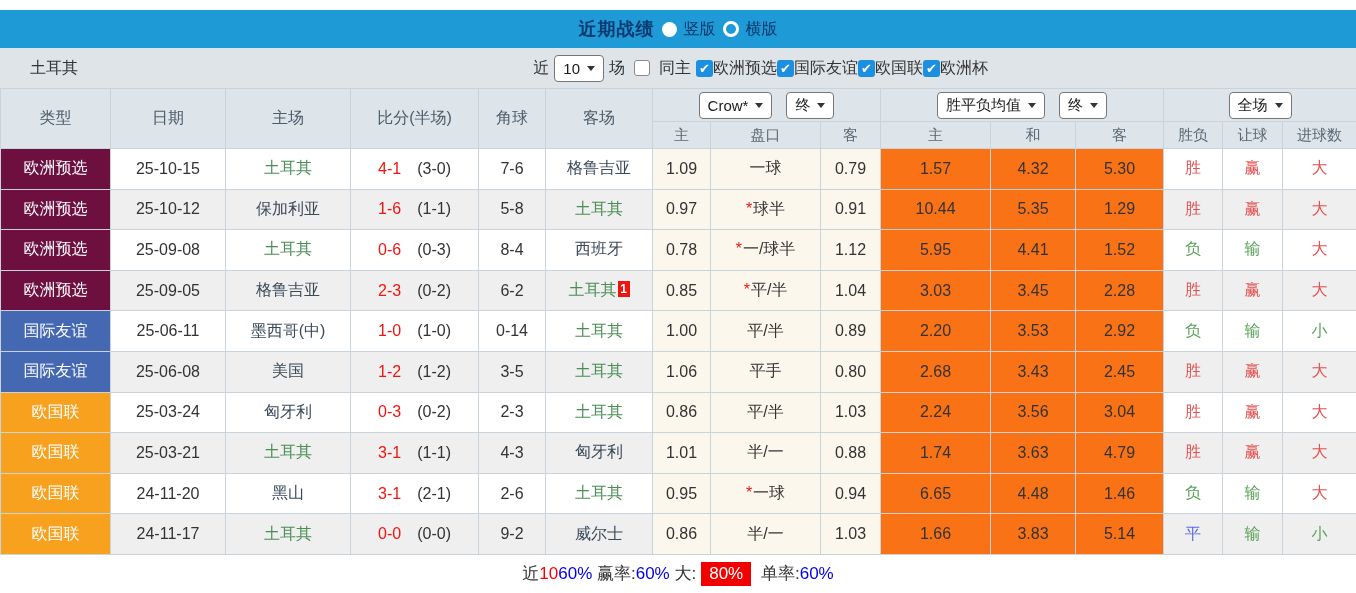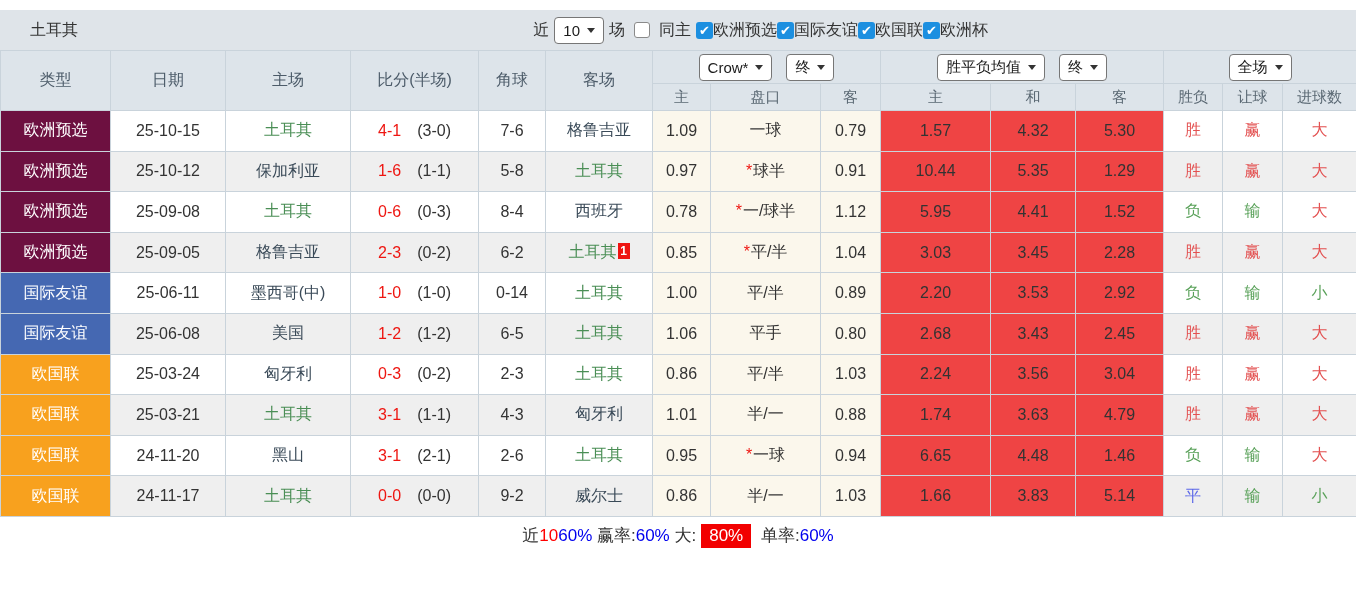--- a/index.html
+++ b/index.html
@@ -28,21 +28,21 @@
   table{border-collapse:collapse;table-layout:fixed;width:1356px;font-size:16px;}
   th,td{border:1px solid #c9d3db;text-align:center;padding:0;overflow:hidden;white-space:nowrap;}
   thead th{background:#dde4ea;color:#4c5b69;font-weight:normal;font-size:16px;}
   tr.h1 th{height:32px;}
   tr.h2 th{height:26px;color:#5a6873;font-size:15px;}
   .selgroup{display:flex;align-items:center;justify-content:center;gap:14px;}
   tbody td{height:39.6px;color:#333;}
   tbody tr.alt td.plain{background:#efefef;}
   tbody td.plain{background:#fff;}
   td.c-odds{background:#fbf7ec;}
-  td.c-avg{background:#ef4444;}
+  td.c-avg{background:#f97316;}
   td.league{color:#fff;font-size:16px;}
   .t-green{color:#4a8e55;cursor:pointer;}
   .t-dark{color:#3a4a58;cursor:pointer;}
   .score-main{color:#ee1611;cursor:pointer;}
   .score-half{color:#333;margin-left:16px;}
   .star{color:#ee1611;margin-right:1px;}
   .badge{display:inline-block;background:#ee1411;color:#fff;font-size:12px;line-height:16px;
          min-width:12px;height:16px;font-weight:bold;text-align:center;margin-left:1px;vertical-align:2px;}
   
   .footer{height:38px;display:flex;align-items:center;justify-content:center;font-size:17px;color:#333;}
@@ -50,20 +50,27 @@
   .fp-red{color:#ff0000;}
   .fp-blue{color:#0000ee;}
   .fp-redbox{background:#f20000;color:#fff;padding:2px 8px;margin:0 5px;}
 </style>
 </head>
 <body>
 
 <div class="page">
   <div class="top-strip"></div>
 
+  <div class="title-bar">
+    <span class="title">近期战绩</span>
+    <span class="radio filled"></span>
+    <span class="radio-label">竖版</span>
+    <span class="radio empty"></span>
+    <span class="radio-label">横版</span>
+  </div>
 
   <div class="filter-bar">
     <span class="team-label">土耳其</span>
     <div class="controls">
       <span>近</span>
       <span class="sel">
         <span>10</span>
         <i class="arr"></i>
       </span>
       <span>场</span>
@@ -237,21 +244,21 @@
           <td class="c-avg">2.92</td>
           <td class="plain"><span style="color: rgb(89, 161, 89);">负</span></td>
           <td class="plain"><span style="color: rgb(89, 161, 89);">输</span></td>
           <td class="plain"><span style="color: rgb(89, 161, 89);">小</span></td>
         </tr>
         <tr class="alt">
           <td class="league" style="background: rgb(69, 104, 178);">国际友谊</td>
           <td class="plain">25-06-08</td>
           <td class="plain"><span class="t-dark">美国</span></td>
           <td class="plain"><span class="score-main">1-2</span><span class="score-half">(1-2)</span></td>
-          <td class="plain">6-5</td>
+          <td class="plain">3-5</td>
           <td class="plain"><span class="t-green">土耳其</span></td>
           <td class="c-odds">1.06</td>
           <td class="c-odds"><span>平手</span></td>
           <td class="c-odds">0.80</td>
           <td class="c-avg">2.68</td>
           <td class="c-avg">3.43</td>
           <td class="c-avg">2.45</td>
           <td class="plain"><span style="color: rgb(227, 81, 81);">胜</span></td>
           <td class="plain"><span style="color: rgb(227, 81, 81);">赢</span></td>
           <td class="plain"><span style="color: rgb(227, 81, 81);">大</span></td>

